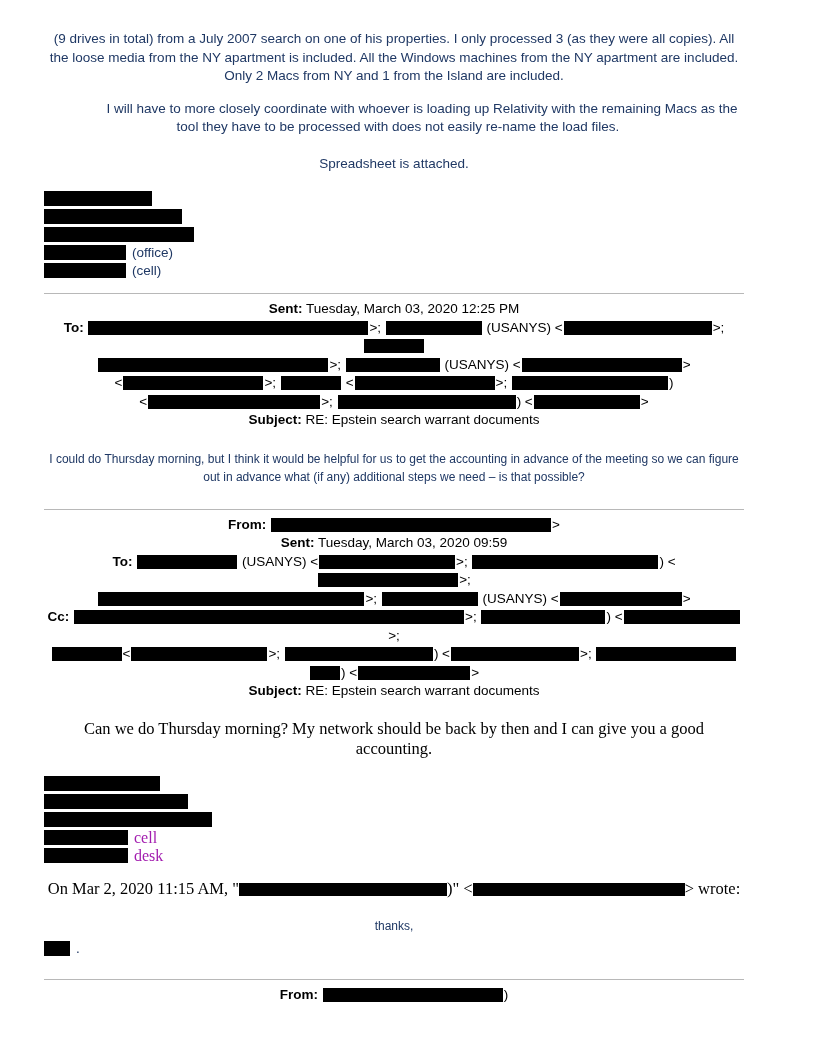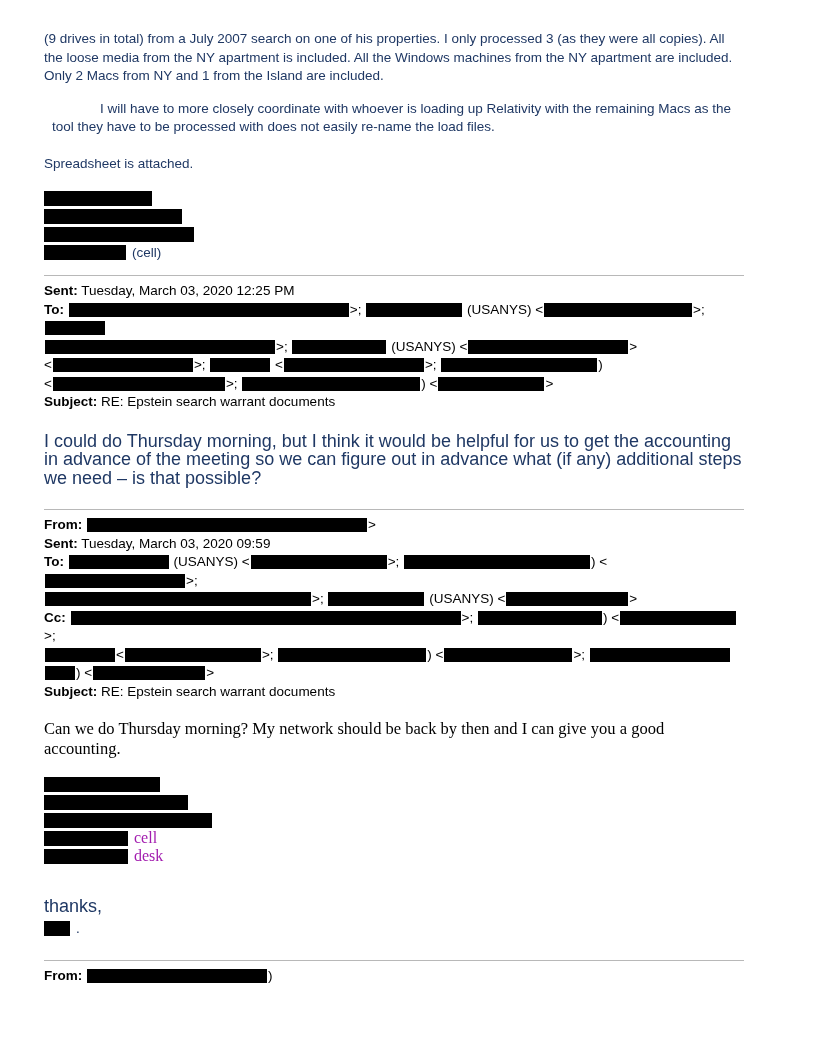--- a/index.html
+++ b/index.html
@@ -14,20 +14,21 @@
     color: #1a1a1a;
     position: relative;
     overflow: hidden;
   }
   .page {
     position: relative;
     width: 816px;
     height: 1008px;
     box-sizing: border-box;
     padding: 30px 72px 0 44px;
+    text-align: center;
   }
   p {
     margin: 0;
   }
   .body-text {
     font-size: 13.5px;
     line-height: 18.5px;
     color: #1f3864;
   }
   .serif {
@@ -92,21 +93,21 @@
   }
   .hdr .r {
     height: 14px;
     margin: 0 1px;
   }
   .mailto {
     color: #0563c1;
     text-decoration: underline;
   }
   .quoted-blue {
-    font-size: 18px;
+    font-size: 12px;
     line-height: 18.5px;
     color: #1f3864;
   }
   .sep-wide {
     border-top: 1px solid #b8b8b8;
     margin: 22px 0 6px 0;
   }
 </style>
 </head>
 <body>
@@ -125,20 +126,24 @@
 
   <div class="sig-block">
     <div class="sig-line">
       <span class="r" style="width:108px"></span>
     </div>
     <div class="sig-line">
       <span class="r" style="width:138px"></span>
     </div>
     <div class="sig-line">
       <span class="r" style="width:150px"></span>
+    </div>
+    <div class="sig-line">
+      <span class="r" style="width:82px"></span>
+      <span>(office)</span>
     </div>
     <div class="sig-line">
       <span class="r" style="width:82px"></span>
       <span>(cell)</span>
     </div>
   </div>
 
   <div class="hdr-sep"></div>
   <div class="hdr">
     <div class="hdr-row">
@@ -237,20 +242,23 @@
       <span class="sig-serif">cell</span>
     </div>
     <div class="sig-line">
       <span class="r" style="width:84px"></span>
       <span class="sig-serif">desk</span>
     </div>
   </div>
 
   <div class="spacer-14"></div>
 
+  <p class="serif">
+    <span>On Mar 2, 2020 11:15 AM, "</span><span class="r" style="width:208px"></span><span>)" &lt;</span><span class="r" style="width:212px"></span><span>&gt; wrote:</span>
+  </p>
 
 
   <div class="spacer-18"></div>
 
   <p class="quoted-blue">thanks,</p>
 
   <div class="sig-line" style="margin-top:4px">
     <span class="r" style="width:26px"></span>
       <span>.</span>
   </div>

